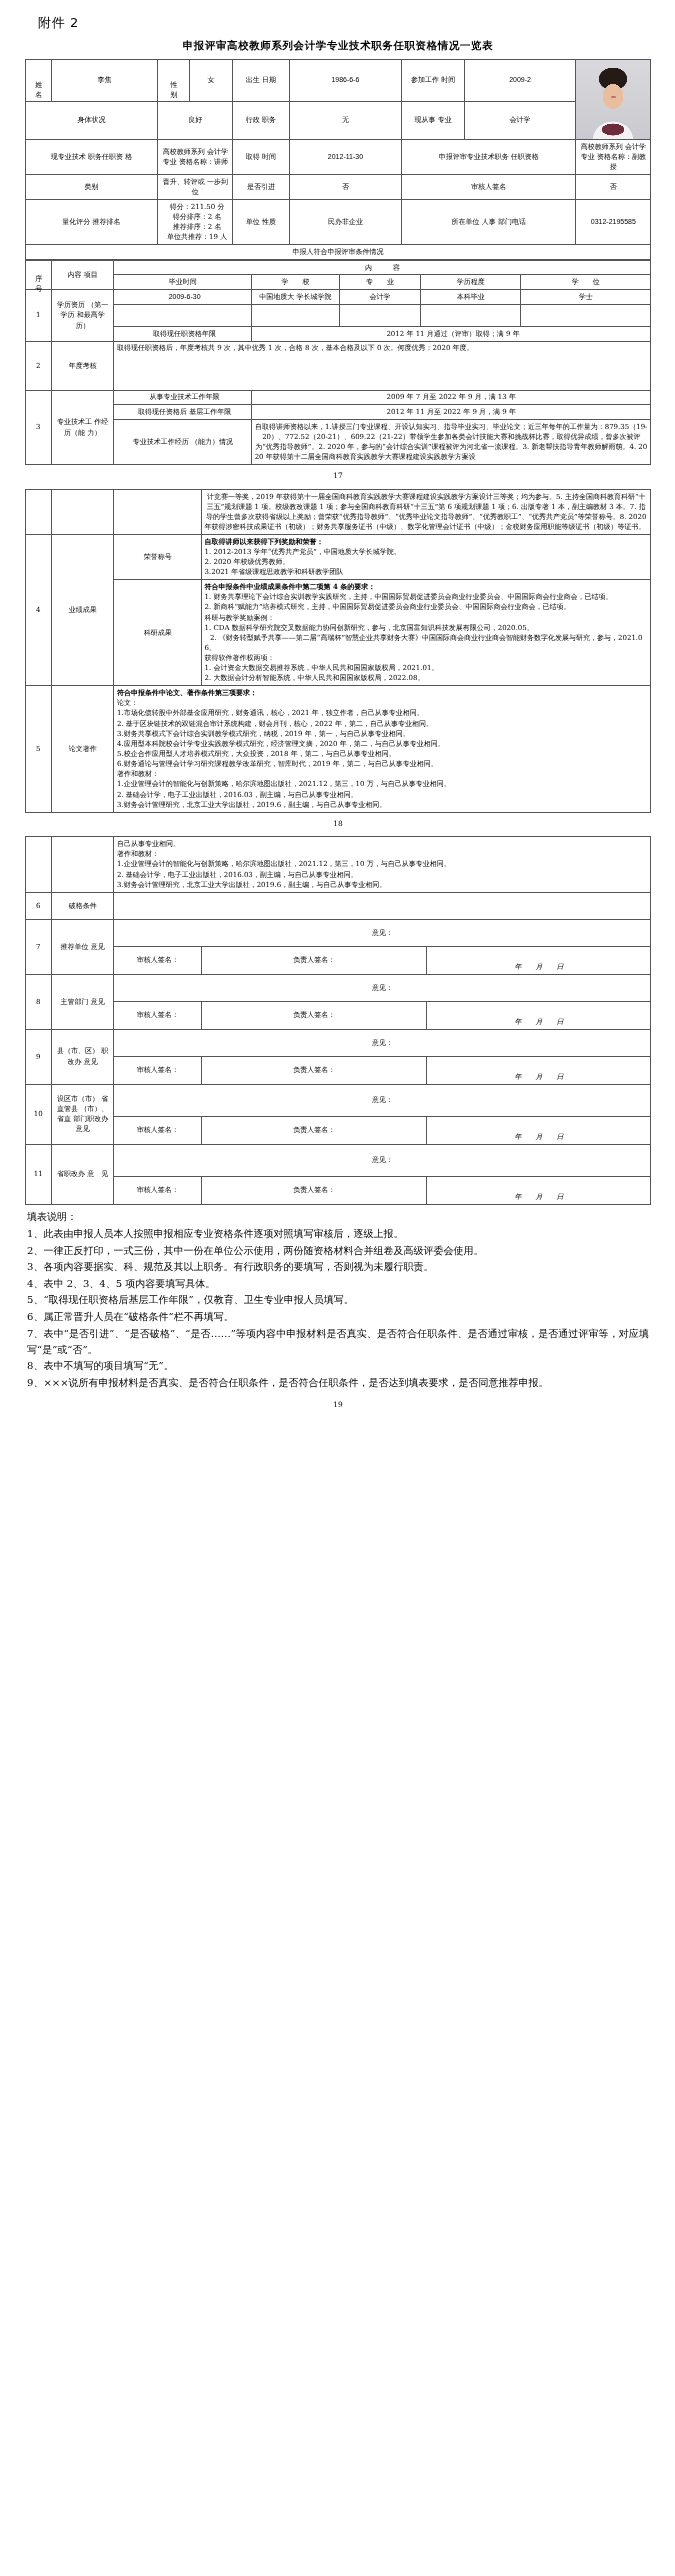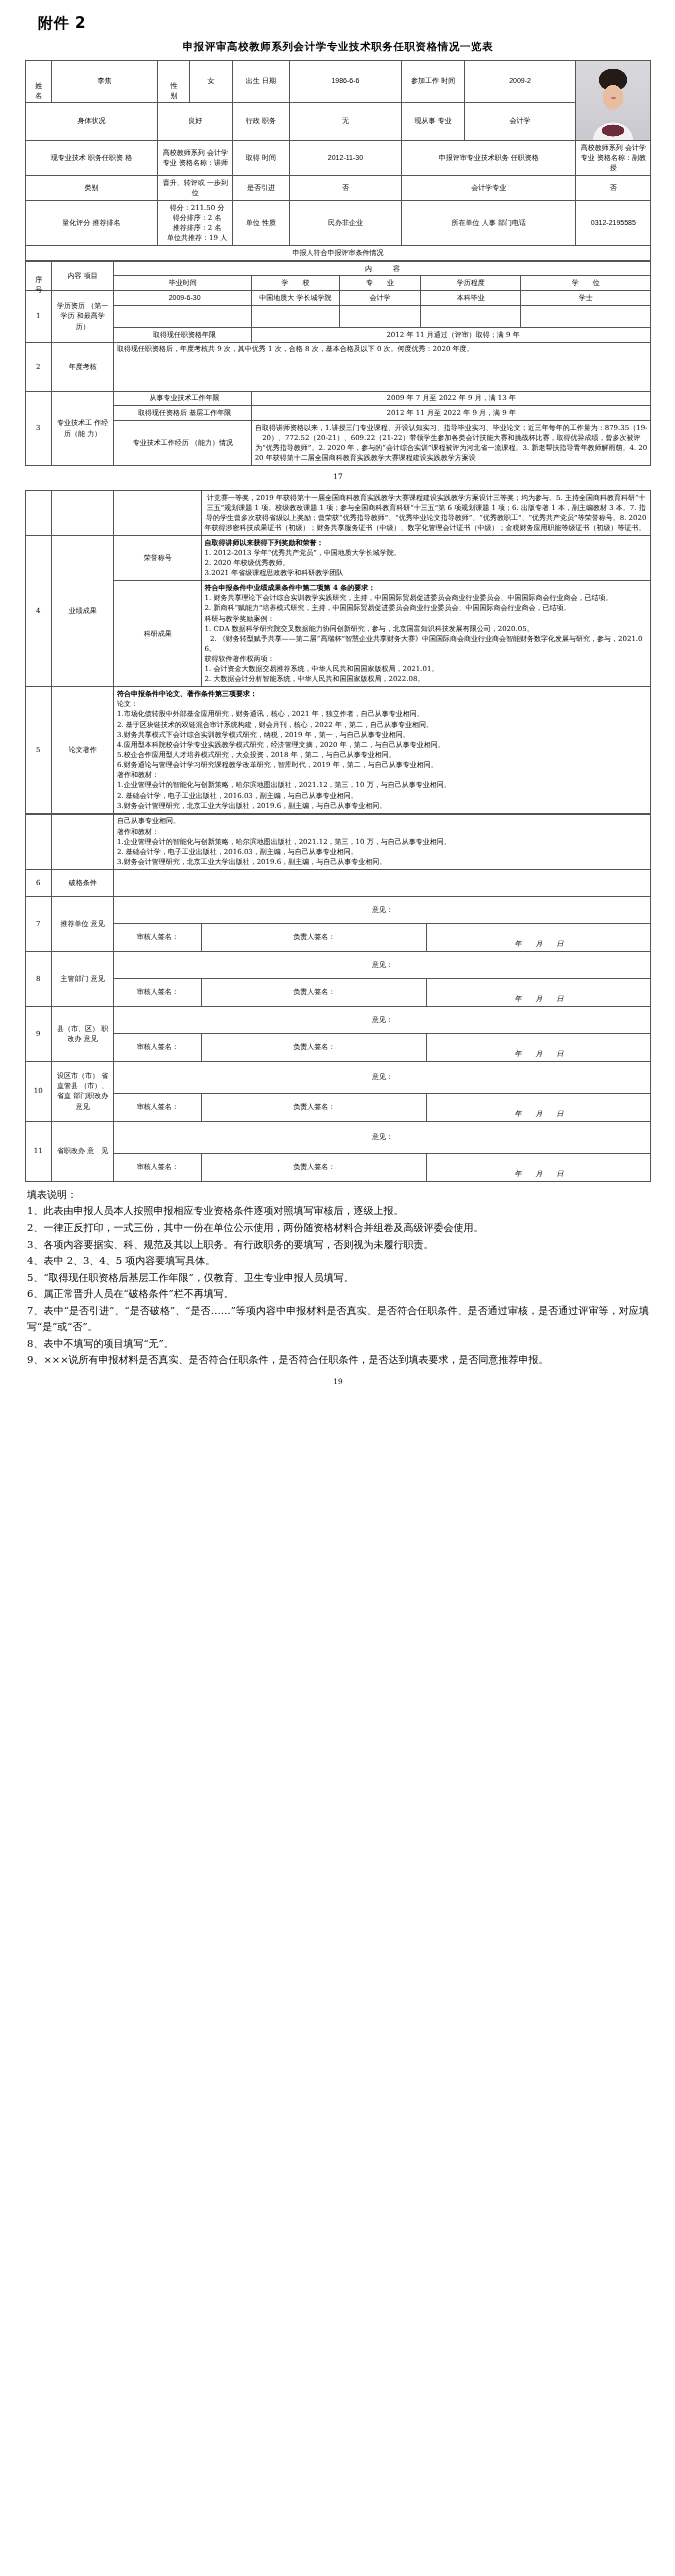--- a/index.html
+++ b/index.html
@@ -12,22 +12,22 @@
     width: 676px;
     position: relative;
     background: #fff;
     padding: 0;
   }
   .sheet {
     width: 676px;
     padding: 0 24.6px;
   }
   .attach-label {
-    font-size: 15px;
-    font-weight: bold;
+    font-size: 13px;
+    font-weight: normal;
     padding: 13.5px 0 3.7px 13.5px;
     font-family: "DejaVu Sans", "Liberation Sans", sans-serif;
     letter-spacing: 0.6px;
   }
   .doc-title {
     text-align: center;
     font-size: 10.4px;
     font-weight: bold;
     letter-spacing: 0.7px;
     padding: 3.7px 0 6.1px 0;
@@ -172,21 +172,21 @@
         <td>取得 时间</td>
         <td class="num">2012-11-30</td>
         <td colspan="2">申报评审专业技术职务 任职资格</td>
         <td>高校教师系列 会计学专业 资格名称：副教授</td>
       </tr>
       <tr>
         <td colspan="2">类别</td>
         <td colspan="2">晋升、转评或 一步到位</td>
         <td>是否引进</td>
         <td>否</td>
-        <td colspan="2">会计学专业</td>
+        <td colspan="2">审核人签名</td>
         <td>否</td>
       </tr>
       <tr>
         <td colspan="2">量化评分 推荐排名</td>
         <td colspan="2" class="left" style="white-space:pre-line;padding-left:6.1px">得分：211.50 分
 得分排序：2 名
 推荐排序：2 名
 单位共推荐：19 人</td>
         <td>单位 性质</td>
         <td>民办非企业</td>
@@ -319,20 +319,21 @@
 6.财务通论与管理会计学习研究课程教学改革研究，智库时代，2019 年，第二，与自己从事专业相同。
 著作和教材：
 1.企业管理会计的智能化与创新策略，哈尔滨地图出版社，2021.12，第三，10 万，与自己从事专业相同。
 2. 基础会计学，电子工业出版社，2016.03，副主编，与自己从事专业相同。
 3.财务会计管理研究，北京工业大学出版社，2019.6，副主编，与自己从事专业相同。</div>
         </td>
       </tr>
     </tbody>
       </table>
 
+    <div class="pagenum">18</div>
 
     <table class="grid">
       <colgroup>
         <col style="width:4.2%">
           <col style="width:10%">
           <col style="width:14%">
           <col style="width:36%">
           <col style="width:35.8%">
       </colgroup>
       <tbody>

